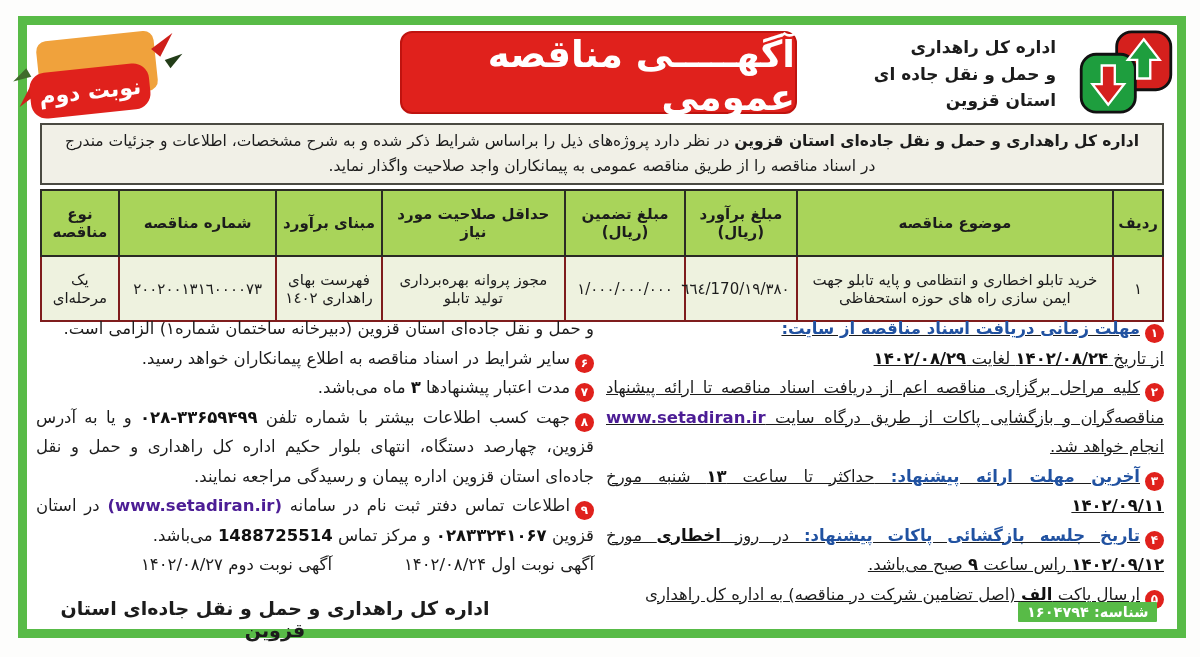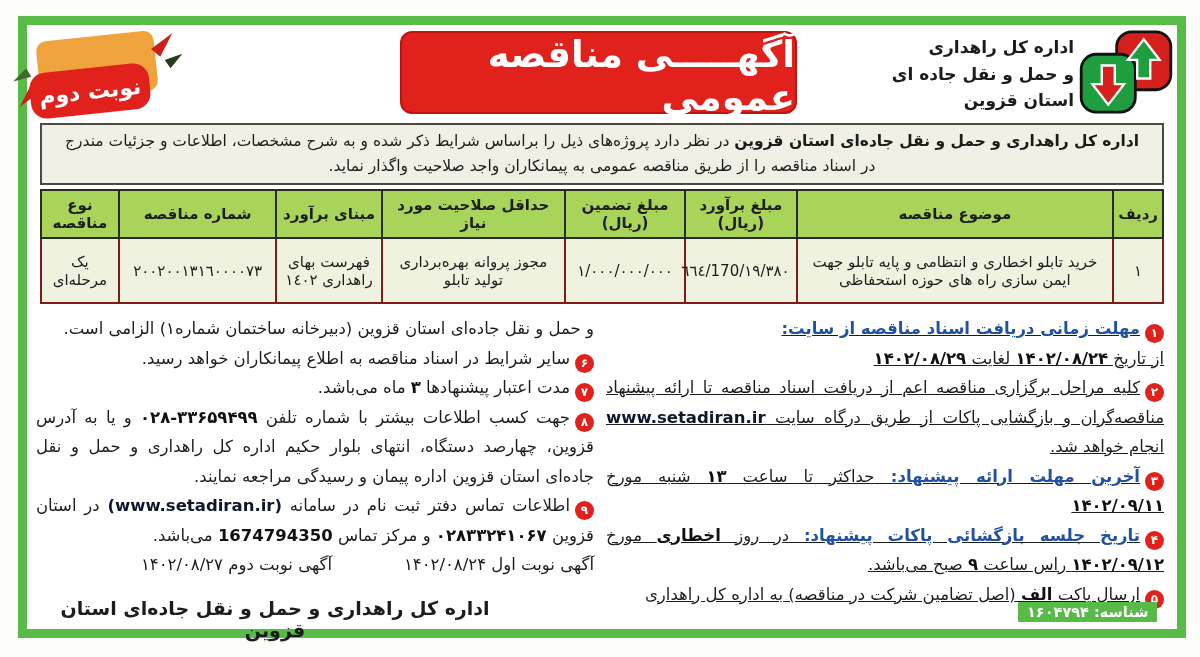--- a/index.html
+++ b/index.html
@@ -3,21 +3,21 @@
 <meta charset="utf-8">
 <style>
   html,body{margin:0;padding:0;}
   body{
     width:1200px;height:657px;position:relative;overflow:hidden;
     background:#fdfdfc;font-family:"DejaVu Sans",sans-serif;direction:rtl;color:#1c1c1c;
   }
   .frame{position:absolute;left:18px;top:16px;width:1150px;height:604px;
     border:9px solid #58bb47;background:#ffffff;}
   
-  .org{position:absolute;right:26px;top:30px;display:flex;align-items:center;gap:4px;}
+  .org{position:absolute;right:26px;top:30px;display:flex;align-items:center;gap:22px;}
   .org-text{font-weight:bold;font-size:17px;line-height:1.55;text-align:right;white-space:nowrap;}
   .logo{flex:0 0 auto;}
   .banner{position:absolute;left:400px;top:31px;width:393px;height:79px;
     background:#e0211c;border:2px solid #bf130f;border-radius:12px;
     display:flex;align-items:flex-start;justify-content:center;
     color:#ffffff;font-weight:bold;font-size:37px;letter-spacing:-1px;}
   
   .round-wrap{position:absolute;left:20px;top:24px;width:170px;height:105px;}
   .round-orange{position:absolute;left:18px;top:12px;width:118px;height:60px;
     background:#f0a23c;border-radius:10px;transform:rotate(-6deg);}
@@ -29,36 +29,36 @@
   .sp1{left:138px;top:6px;border-width:0 6px 26px 6px;border-color:transparent transparent #cf1f1a transparent;transform:rotate(40deg);}
   .sp2{left:150px;top:26px;border-width:0 5px 18px 5px;border-color:transparent transparent #233d18 transparent;transform:rotate(55deg);}
   .sp3{left:2px;top:60px;border-width:0 6px 26px 6px;border-color:transparent transparent #cf1f1a transparent;transform:rotate(-140deg);}
   .sp4{left:-4px;top:44px;border-width:0 5px 18px 5px;border-color:transparent transparent #3f6b2a transparent;transform:rotate(-120deg);}
   
   .intro{position:absolute;left:40px;top:123px;width:1124px;min-height:58px;box-sizing:border-box;
     border:2px solid #4a4a42;background:#f1f0e7;text-align:center;
     font-size:15.5px;line-height:25px;padding:4px 14px;}
   
   table.tender{position:absolute;left:40px;top:189px;width:1124px;border-collapse:collapse;direction:rtl;}
-  table.tender th{background:#a9d45a;border:2px solid #2b2b24;font-size:15px;font-weight:bold;height:46px;padding:0 4px;}
+  table.tender th{background:#a9d45a;border:2px solid #2b2b24;font-size:15px;font-weight:bold;height:46px;padding:9px 4px;}
   table.tender td{background:#eef2df;border:2px solid #7f1d1d;font-size:15px;height:59px;text-align:center;padding:2px 6px;}
   
   .notes{position:absolute;top:314px;width:558px;font-size:16.5px;line-height:29.5px;
     text-align:justify;text-justify:inter-word;}
   .notes-right{left:606px;text-decoration:underline;}
   .notes-left{left:36px;}
   .note{margin:0;}
   .note.center{}
   .nbadge{display:inline-flex;width:19px;height:19px;border-radius:50%;background:#e0211c;
     color:#fff;font-size:12px;font-weight:bold;align-items:center;justify-content:center;
     margin-left:5px;vertical-align:-3px;}
   .seg-n{color:#1c1c1c;}
   .seg-b{color:#111;font-weight:bold;}
   .seg-h{color:#2152a1;font-weight:bold;}
-  .seg-r{color:#0f172a;font-weight:bold;}
+  .seg-r{color:#4c1d95;font-weight:bold;}
   .seg-gap{display:inline-block;width:72px;}
   
   .footer-org{position:absolute;left:40px;top:597px;width:470px;text-align:center;
     font-weight:bold;font-size:19px;}
   .id-badge{position:absolute;left:1018px;top:602px;background:#58bb47;color:#fff;
     font-weight:bold;font-size:14.5px;padding:2px 9px;display:inline-flex;gap:5px;border-radius:1px;}
 </style>
 </head>
 <body>
 
@@ -142,21 +142,21 @@
     <div class="note"><span class="nbadge">۲</span><span class="seg-n">کلیه مراحل برگزاری مناقصه اعم از دریافت اسناد مناقصه تا ارائه پیشنهاد مناقصه‌گران و بازگشایی پاکات از طریق درگاه سایت </span><span class="seg-r" dir="ltr">www.setadiran.ir</span><span class="seg-n"> انجام خواهد شد.</span></div>
     <div class="note"><span class="nbadge">۳</span><span class="seg-h">آخرین مهلت ارائه پیشنهاد: </span><span class="seg-n">حداکثر تا ساعت </span><span class="seg-b">۱۳</span><span class="seg-n"> شنبه مورخ </span><span class="seg-b">۱۴۰۲/۰۹/۱۱</span></div>
     <div class="note"><span class="nbadge">۴</span><span class="seg-h">تاریخ جلسه بازگشائی پاکات پیشنهاد: </span><span class="seg-n">در روز </span><span class="seg-b">اخطاری</span><span class="seg-n"> مورخ </span><span class="seg-b">۱۴۰۲/۰۹/۱۲</span><span class="seg-n"> راس ساعت </span><span class="seg-b">۹</span><span class="seg-n"> صبح می‌باشد.</span></div>
     <div class="note"><span class="nbadge">۵</span><span class="seg-n">ارسال پاکت </span><span class="seg-b">الف</span><span class="seg-n"> (اصل تضامین شرکت در مناقصه) به اداره کل راهداری</span></div>
   </div>
 <div class="notes notes-left" id="notes-left">
     <div class="note"><span class="seg-n">و حمل و نقل جاده‌ای استان قزوین (دبیرخانه ساختمان شماره۱) الزامی است.</span></div>
     <div class="note"><span class="nbadge">۶</span><span class="seg-n">سایر شرایط در اسناد مناقصه به اطلاع پیمانکاران خواهد رسید.</span></div>
     <div class="note"><span class="nbadge">۷</span><span class="seg-n">مدت اعتبار پیشنهادها </span><span class="seg-b">۳</span><span class="seg-n"> ماه می‌باشد.</span></div>
     <div class="note"><span class="nbadge">۸</span><span class="seg-n">جهت کسب اطلاعات بیشتر با شماره تلفن </span><span class="seg-b" dir="ltr">۰۲۸-۳۳۶۵۹۴۹۹</span><span class="seg-n"> و یا به آدرس قزوین، چهارصد دستگاه، انتهای بلوار حکیم اداره کل راهداری و حمل و نقل جاده‌ای استان قزوین  اداره پیمان و رسیدگی مراجعه نمایند.</span></div>
-    <div class="note"><span class="nbadge">۹</span><span class="seg-n">اطلاعات تماس دفتر ثبت نام در سامانه </span><span class="seg-r" dir="ltr">(www.setadiran.ir)</span><span class="seg-n"> در استان قزوین </span><span class="seg-b">۰۲۸۳۳۲۴۱۰۶۷</span><span class="seg-n"> و مرکز تماس </span><span class="seg-b">1674794350</span><span class="seg-n"> می‌باشد.</span></div>
+    <div class="note"><span class="nbadge">۹</span><span class="seg-n">اطلاعات تماس دفتر ثبت نام در سامانه </span><span class="seg-r" dir="ltr">(www.setadiran.ir)</span><span class="seg-n"> در استان قزوین </span><span class="seg-b">۰۲۸۳۳۲۴۱۰۶۷</span><span class="seg-n"> و مرکز تماس </span><span class="seg-b">1488725514</span><span class="seg-n"> می‌باشد.</span></div>
     <div class="note center"><span class="seg-n">آگهی نوبت اول ۱۴۰۲/۰۸/۲۴</span><span class="seg-gap"></span><span class="seg-n">آگهی نوبت دوم  ۱۴۰۲/۰۸/۲۷</span></div>
   </div>
 
 <div class="footer-org">اداره کل راهداری و حمل و نقل جاده‌ای استان قزوین</div>
 <div class="id-badge">
   <span>شناسه:</span>
   <span>۱۶۰۴۷۹۴</span>
 </div>
 
 </body></html>

